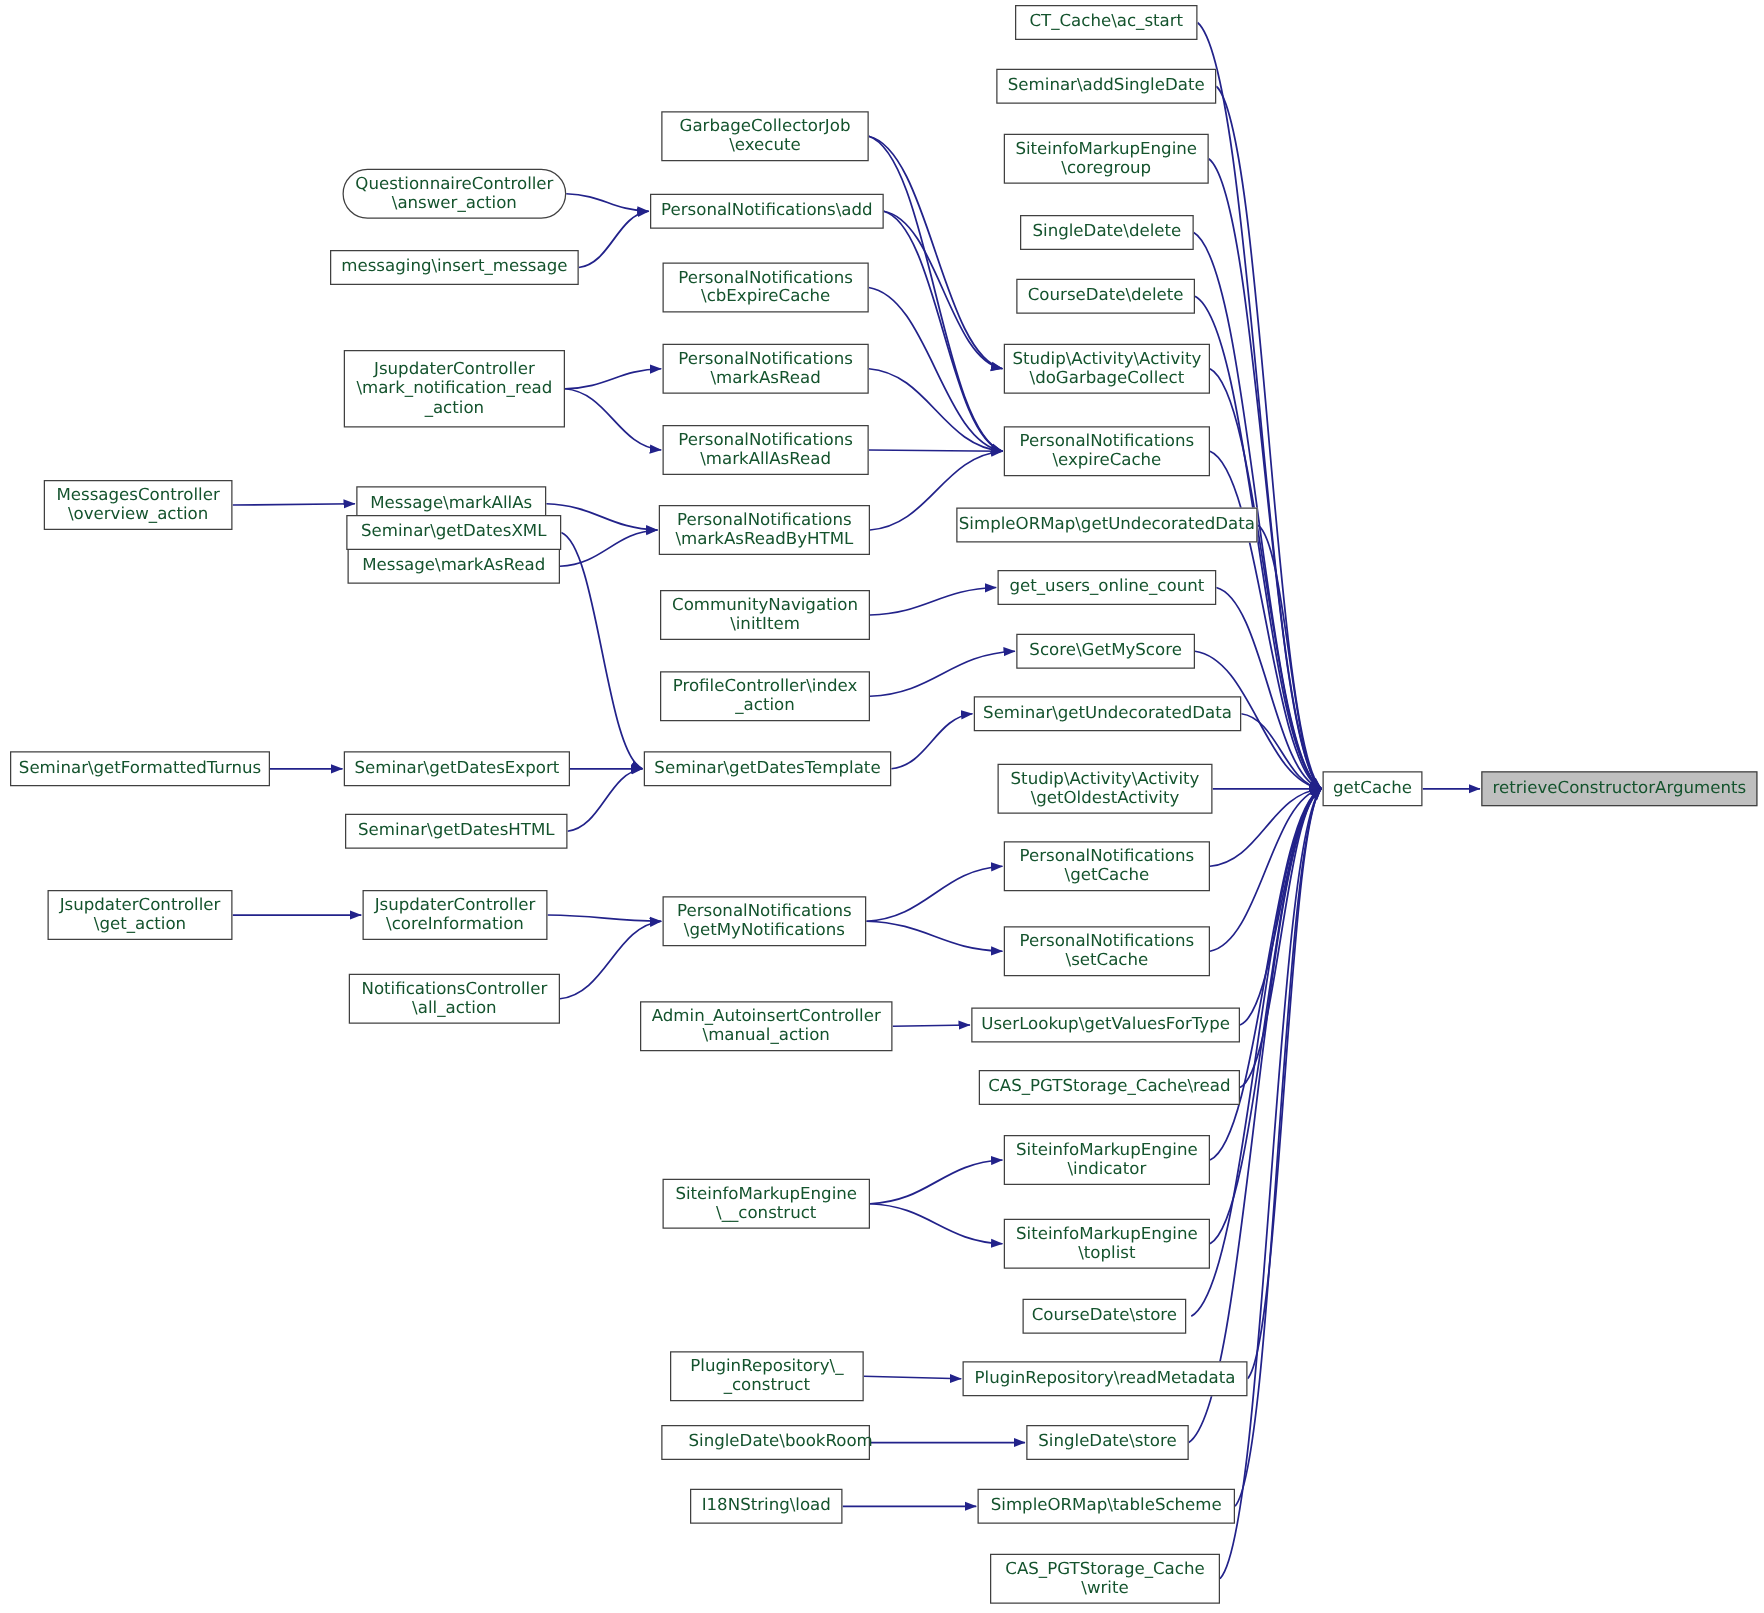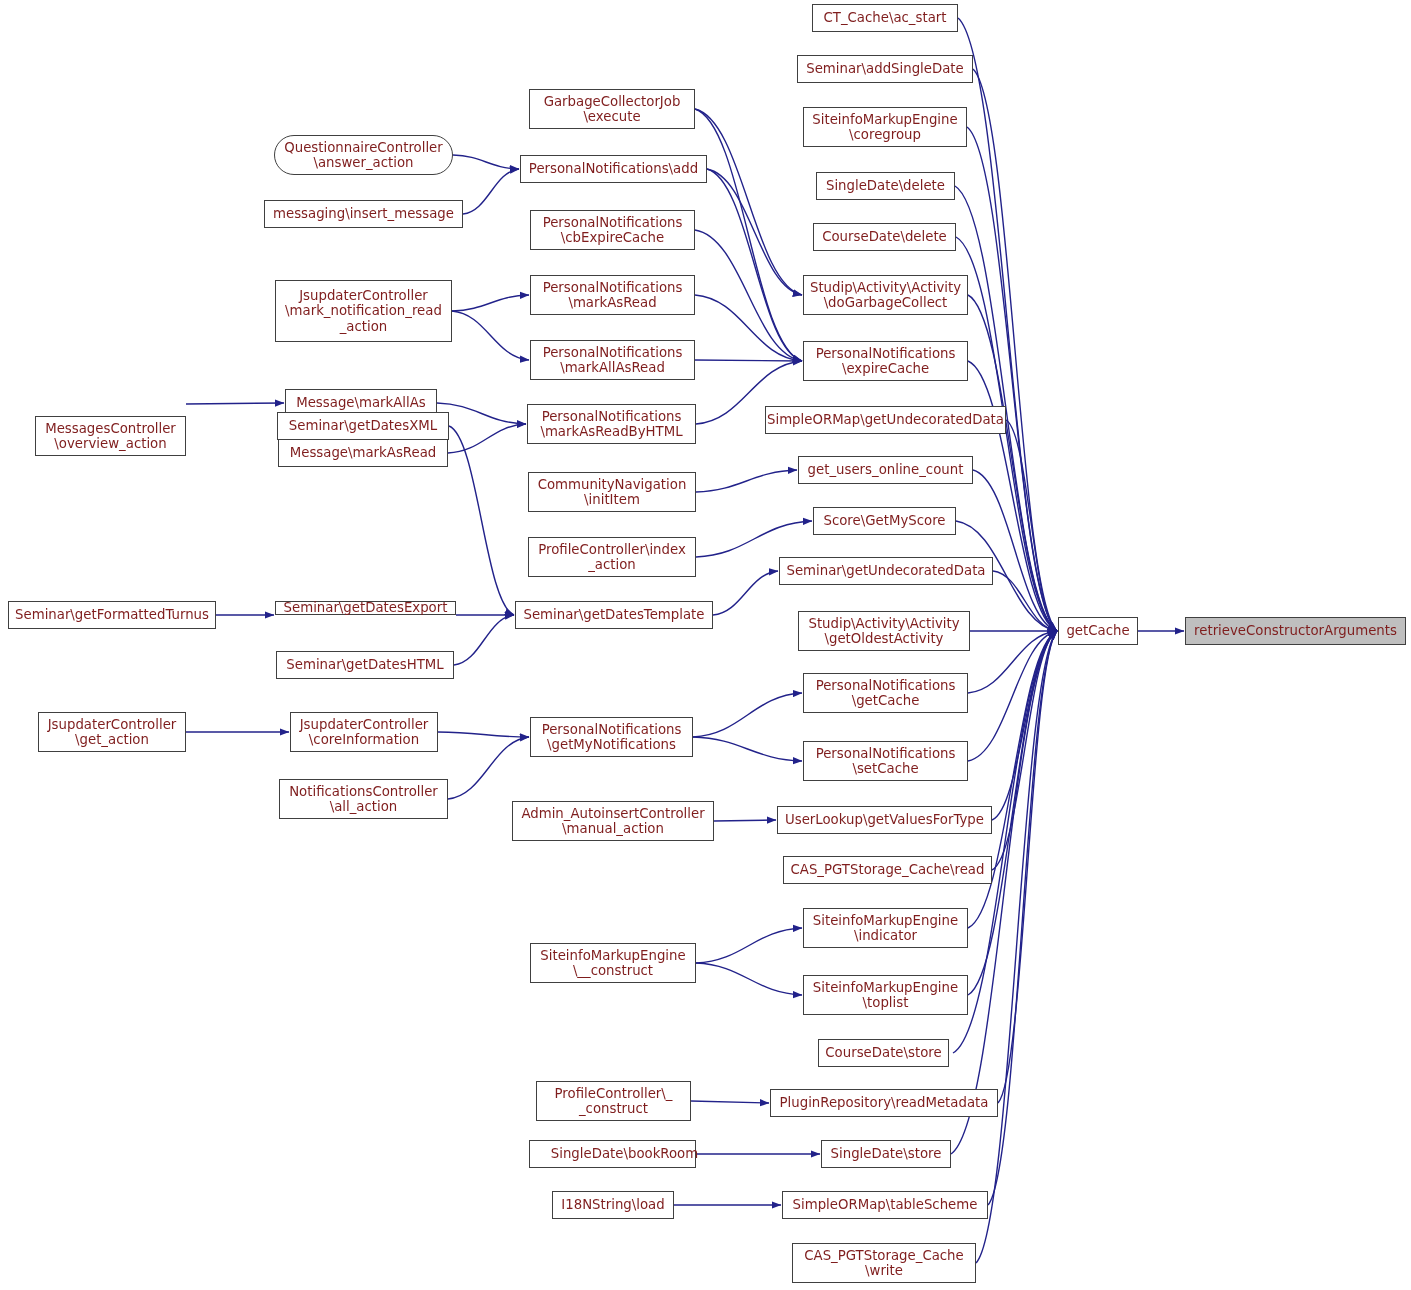--- a/index.html
+++ b/index.html
@@ -17,21 +17,21 @@
     left:0; top:0;
     width:1411px;
     height:1290px;
     pointer-events:none;
   }
   .node{
     position:absolute;
     box-sizing:border-box;
     border:1px solid #404040;
     background:#ffffff;
-    color:#7f1d1d;
+    color:#14532d;
     display:flex;
     align-items:center;
     justify-content:center;
     text-align:center;
     font-size:13.3px;
     line-height:15.5px;
     letter-spacing:0px;
     white-space:pre;
     z-index:2;
   }
@@ -128,36 +128,36 @@
 \cbExpireCache</div>
       <div class="node" style="left: 275px; top: 280px; width: 177px; height: 62px;">JsupdaterController
 \mark_notification_read
 _action</div>
       <div class="node" style="left: 530px; top: 275px; width: 165px; height: 40px;">PersonalNotifications
 \markAsRead</div>
       <div class="node" style="left: 530px; top: 340px; width: 165px; height: 40px;">PersonalNotifications
 \markAllAsRead</div>
       <div class="node" style="left: 803px; top: 341px; width: 165px; height: 40px;">PersonalNotifications
 \expireCache</div>
-      <div class="node" style="left: 35px; top: 384px; width: 151px; height: 40px; margin-top: 32px;">MessagesController
+      <div class="node" style="left: 35px; top: 384px; width: 151px; height: 40px;">MessagesController
 \overview_action</div>
       <div class="node" style="left: 285px; top: 389px; width: 152px; height: 28px;">Message\markAllAs</div>
       <div class="node" style="left: 527px; top: 404px; width: 169px; height: 40px;">PersonalNotifications
 \markAsReadByHTML</div>
       <div class="node" style="left: 278px; top: 439px; width: 170px; height: 28px;">Message\markAsRead</div>
       <div class="node" style="left: 765px; top: 406px; width: 241px; height: 28px;">SimpleORMap\getUndecoratedData</div>
       <div class="node" style="left: 528px; top: 472px; width: 168px; height: 40px;">CommunityNavigation
 \initItem</div>
       <div class="node" style="left: 798px; top: 456px; width: 175px; height: 28px;">get_users_online_count</div>
       <div class="node" style="left: 528px; top: 537px; width: 168px; height: 40px;">ProfileController\index
 _action</div>
       <div class="node" style="left: 813px; top: 507px; width: 143px; height: 28px;">Score\GetMyScore</div>
       <div class="node" style="left: 277px; top: 412px; width: 172px; height: 28px;">Seminar\getDatesXML</div>
       <div class="node" style="left: 8px; top: 601px; width: 208px; height: 28px; text-align: center;">Seminar\getFormattedTurnus</div>
-      <div class="node" style="left: 275px; top: 601px; width: 181px; height: 14px;">Seminar\getDatesExport</div>
+      <div class="node" style="left: 275px; top: 601px; width: 181px; height: 28px;">Seminar\getDatesExport</div>
       <div class="node" style="left: 276px; top: 651px; width: 178px; height: 28px;">Seminar\getDatesHTML</div>
       <div class="node" style="left: 515px; top: 601px; width: 198px; height: 28px;">Seminar\getDatesTemplate</div>
       <div class="node" style="left: 779px; top: 557px; width: 214px; height: 28px;">Seminar\getUndecoratedData</div>
       <div class="node" style="left: 798px; top: 611px; width: 172px; height: 40px;">Studip\Activity\Activity
 \getOldestActivity</div>
       <div class="node" style="left: 1058px; top: 617px; width: 80px; height: 28px;">getCache</div>
       <div class="node highlight" style="left: 1185px; top: 617px; width: 221px; height: 28px;">retrieveConstructorArguments</div>
       <div class="node" style="left: 38px; top: 712px; width: 148px; height: 40px;">JsupdaterController
 \get_action</div>
       <div class="node" style="left: 290px; top: 712px; width: 148px; height: 40px;">JsupdaterController
@@ -174,21 +174,21 @@
 \manual_action</div>
       <div class="node" style="left: 777px; top: 806px; width: 215px; height: 28px;">UserLookup\getValuesForType</div>
       <div class="node" style="left: 783px; top: 856px; width: 209px; height: 28px;">CAS_PGTStorage_Cache\read</div>
       <div class="node" style="left: 530px; top: 943px; width: 166px; height: 40px;">SiteinfoMarkupEngine
 \__construct</div>
       <div class="node" style="left: 803px; top: 908px; width: 165px; height: 40px;">SiteinfoMarkupEngine
 \indicator</div>
       <div class="node" style="left: 803px; top: 975px; width: 165px; height: 40px;">SiteinfoMarkupEngine
 \toplist</div>
       <div class="node" style="left: 818px; top: 1039px; width: 131px; height: 28px;">CourseDate\store</div>
-      <div class="node" style="left: 536px; top: 1081px; width: 155px; height: 40px;">ProfileController\_
+      <div class="node" style="left: 536px; top: 1081px; width: 155px; height: 40px;">PluginRepository\_
 _construct</div>
       <div class="node" style="left: 770px; top: 1089px; width: 228px; height: 28px;">PluginRepository\readMetadata</div>
       <div class="node" style="left: 529px; top: 1140px; width: 167px; height: 28px; padding-left: 24px;">SingleDate\bookRoom</div>
       <div class="node" style="left: 821px; top: 1140px; width: 130px; height: 28px;">SingleDate\store</div>
       <div class="node" style="left: 552px; top: 1191px; width: 122px; height: 28px;">I18NString\load</div>
       <div class="node" style="left: 782px; top: 1191px; width: 206px; height: 28px;">SimpleORMap\tableScheme</div>
       <div class="node" style="left: 792px; top: 1243px; width: 184px; height: 40px;">CAS_PGTStorage_Cache
 \write</div>
     </div>
 </div>

